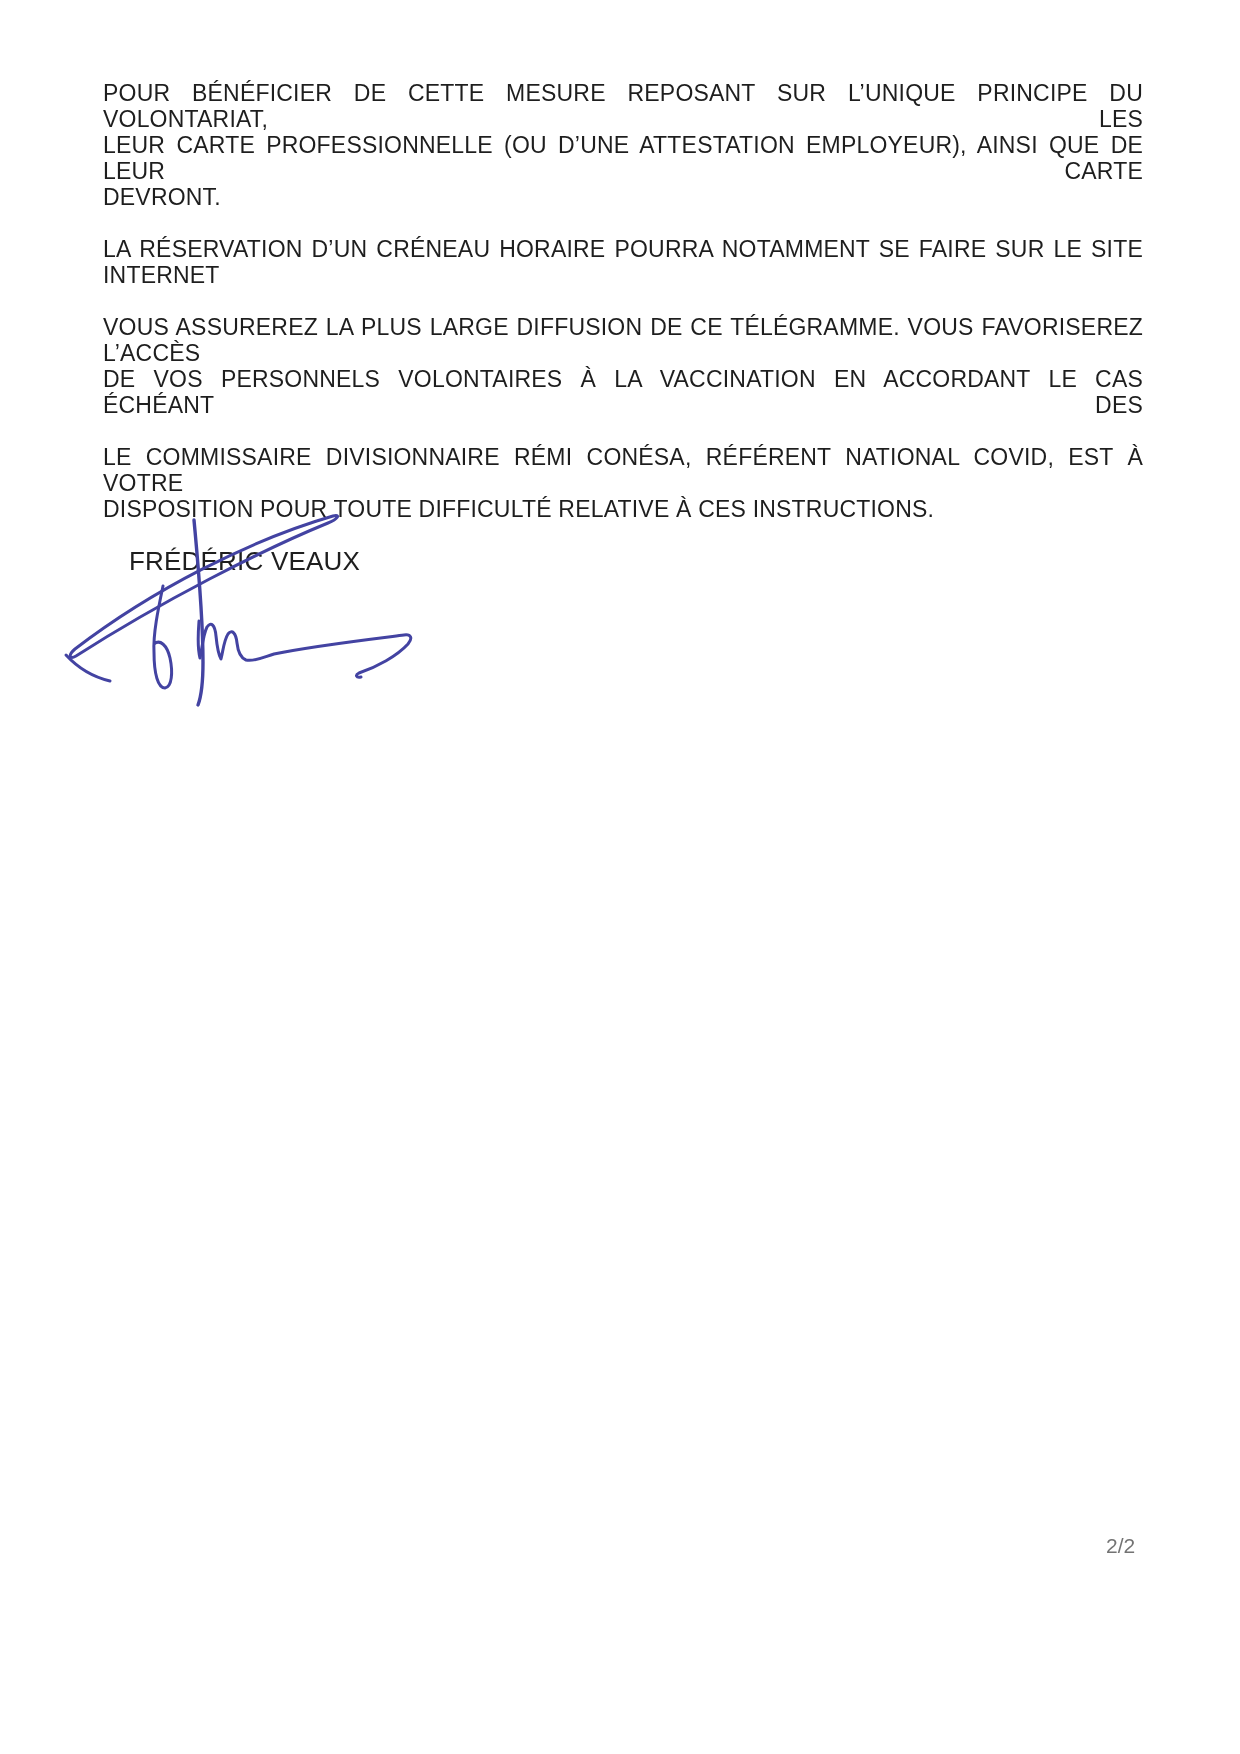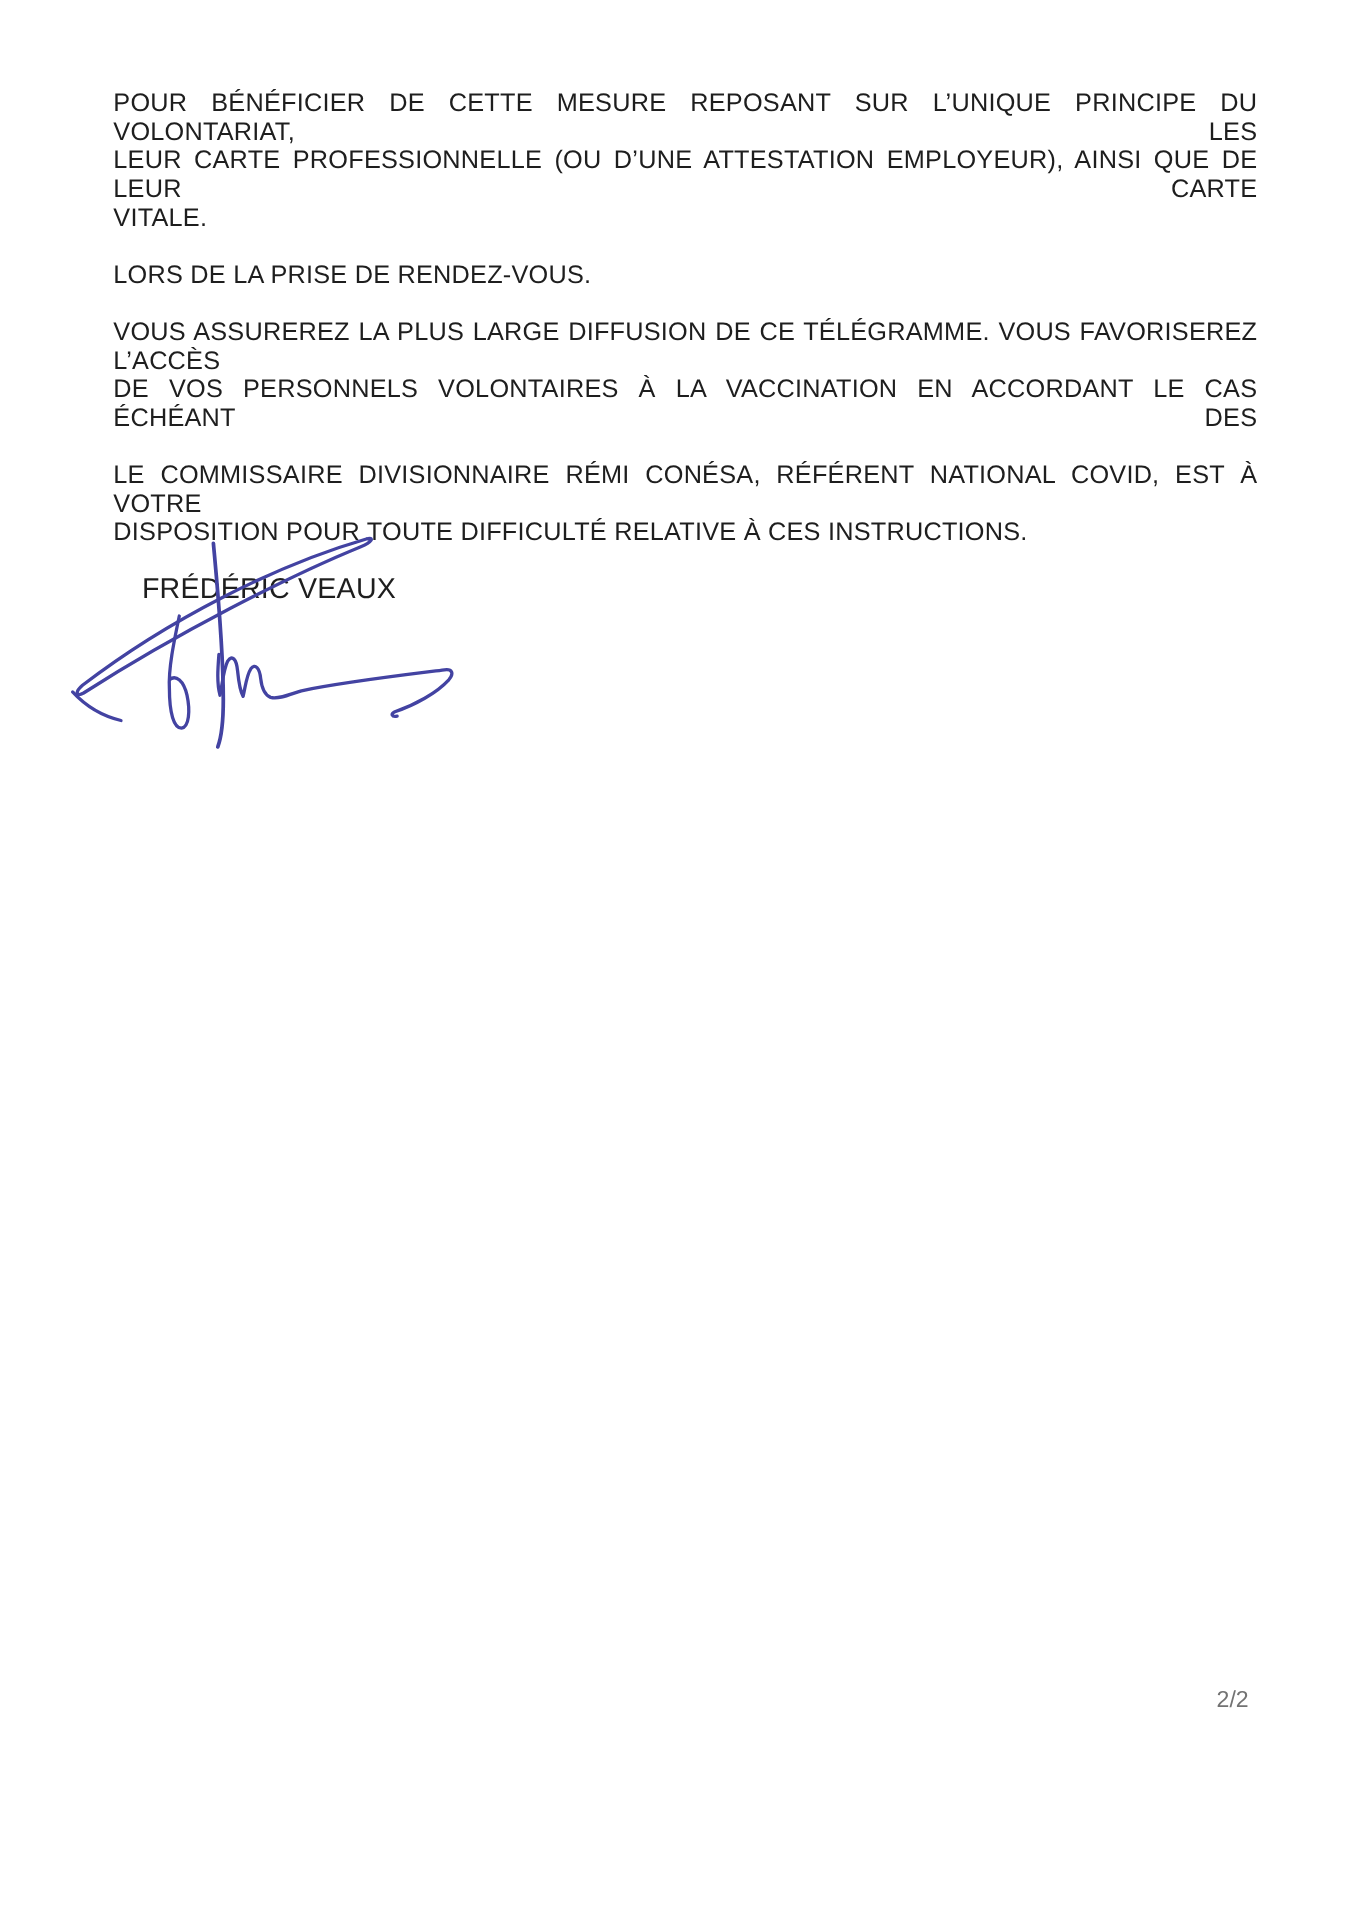--- a/index.html
+++ b/index.html
@@ -54,24 +54,24 @@
 </head>
 <body>
 
 <div class="page">
   <div class="content">
 
     <div>
         <div class="para">
           <div class="line j">POUR BÉNÉFICIER DE CETTE MESURE REPOSANT SUR L’UNIQUE PRINCIPE DU VOLONTARIAT, LES</div>
           <div class="line j">LEUR CARTE PROFESSIONNELLE (OU D’UNE ATTESTATION EMPLOYEUR), AINSI QUE DE LEUR CARTE</div>
-          <div class="line">VITALE.</div>
+          <div class="line">DEVRONT.</div>
         </div>
         <div class="para">
-          <div class="line">LORS DE LA PRISE DE RENDEZ-VOUS.</div>
+          <div class="line j">LA RÉSERVATION D’UN CRÉNEAU HORAIRE POURRA NOTAMMENT SE FAIRE SUR LE SITE INTERNET</div>
         </div>
         <div class="para">
           <div class="line j">VOUS ASSUREREZ LA PLUS LARGE DIFFUSION DE CE TÉLÉGRAMME. VOUS FAVORISEREZ L’ACCÈS</div>
           <div class="line j">DE VOS PERSONNELS VOLONTAIRES À LA VACCINATION EN ACCORDANT LE CAS ÉCHÉANT DES</div>
         </div>
         <div class="para">
           <div class="line j">LE COMMISSAIRE DIVISIONNAIRE RÉMI CONÉSA, RÉFÉRENT NATIONAL COVID, EST À VOTRE</div>
           <div class="line">DISPOSITION POUR TOUTE DIFFICULTÉ RELATIVE À CES INSTRUCTIONS.</div>
         </div>
       </div>

